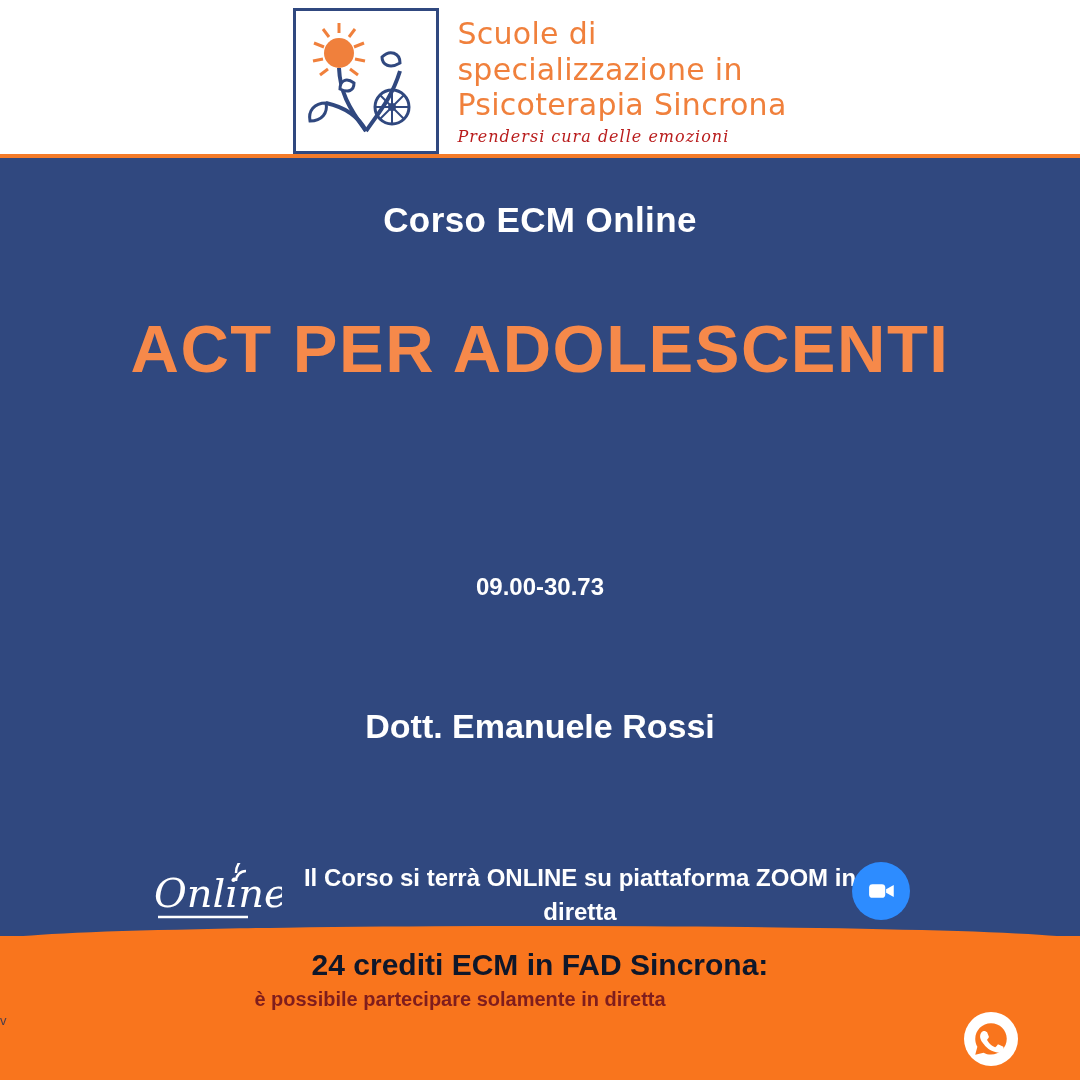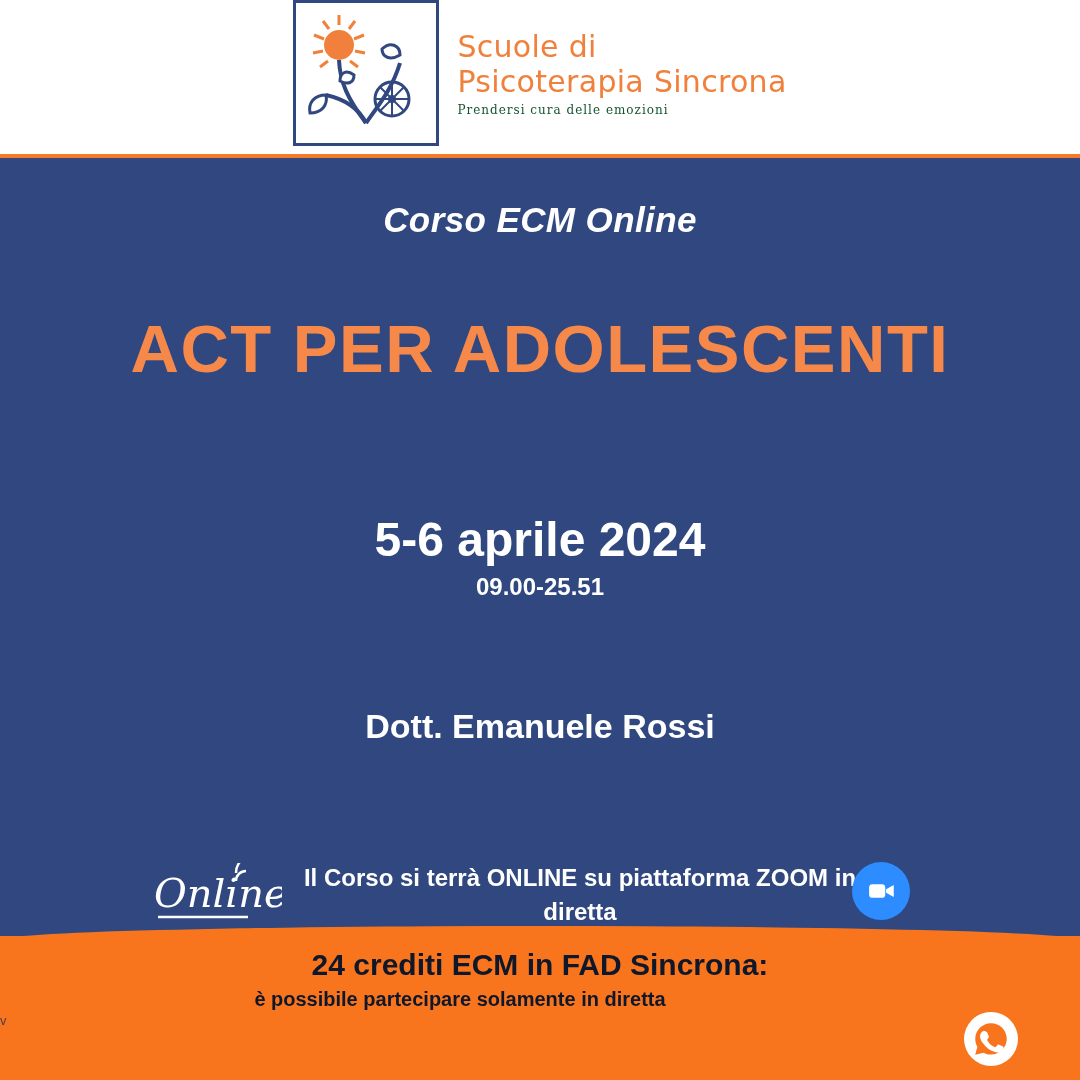--- a/index.html
+++ b/index.html
@@ -15,21 +15,21 @@
   }
 
   
   .header {
     position: absolute;
     top: 0; left: 0;
     width: 1080px; height: 158px;
     background: #ffffff;
     border-bottom: 4px solid #f47b29;
     display: flex;
-    align-items: flex-start;
+    align-items: flex-end;
     justify-content: center;
   }
   .header-inner {
     display: flex;
     align-items: center;
     gap: 18px;
   }
   .logo-box {
     width: 146px; height: 146px;
     background: #ffffff;
@@ -43,34 +43,34 @@
   .header-line {
     font-family: "DejaVu Sans", sans-serif;
     color: #f0803c;
     font-size: 30px;
     line-height: 1.18;
     letter-spacing: 0.3px;
   }
   .header-tag {
     margin-top: 4px;
     font-family: "DejaVu Serif", serif;
-    color: #14532d;
-    font-size: 12px;
+    font-style: italic;
+    color: #b91c1c;
+    font-size: 16px;
     letter-spacing: 1px;
   }
 
   
   .subtitle {
     position: absolute;
     top: 200px; left: 0; width: 1080px;
     text-align: center;
     color: #ffffff;
     font-size: 35px;
     font-weight: bold;
-    font-style: italic;
     letter-spacing: 0.4px;
   }
   .main-title {
     position: absolute;
     top: 310px; left: 0; width: 1080px;
     text-align: center;
     color: #f6894a;
     font-size: 67px;
     font-weight: bold;
     letter-spacing: 1.5px;
@@ -156,21 +156,21 @@
     top: 12px; left: 0; width: 1080px;
     text-align: center;
     color: #0f172a;
     font-size: 30px;
     font-weight: bold;
   }
   .credits-note {
     position: absolute;
     top: 52px; left: 0; width: 920px;
     text-align: center;
-    color: #0f172a;
+    color: #7f1d1d;
     font-size: 20px;
     font-weight: bold;
   }
   .info-line {
     position: absolute;
     top: 92px; left: 0; width: 1080px;
     text-align: center;
     color: #ffffff;
     font-size: 27px;
     font-weight: bold;
@@ -233,31 +233,31 @@
             <line x1="79" y1="96" x2="113" y2="96"></line>
             <line x1="84" y1="84" x2="108" y2="108"></line>
             <line x1="108" y1="84" x2="84" y2="108"></line>
           </g>
           <circle cx="96" cy="96" r="4" fill="#30487f"></circle>
         </svg>
       </div>
 
       <div class="header-text">
         <div class="header-line">Scuole di</div>
+        <div class="header-line">specializzazione in</div>
         <div class="header-line">Psicoterapia Sincrona</div>
         <div class="header-tag">Prendersi cura delle emozioni</div>
       </div>
 
     </div>
   </div>
 
   <div class="subtitle">Corso ECM Online</div>
   <div class="main-title">ACT PER ADOLESCENTI</div>
-  <div class="dates">5-6 aprile 2024</div>
-  <div class="hours">09.00-25.51</div>
+  <div class="hours">09.00-30.73</div>
   <div class="speaker">Dott. Emanuele Rossi</div>
 
   <div class="online-row">
     <div class="online-script">
       <svg viewBox="0 0 130 64" width="130" height="64">
         <text x="2" y="44" font-family="DejaVu Serif, serif" font-style="italic" font-size="40" fill="#ffffff">Online</text>
         <path d="M84 18 a10 10 0 0 1 10 -10" stroke="#ffffff" stroke-width="2.5" fill="none"></path>
         <path d="M84 10 a18 18 0 0 1 18 -18" stroke="#ffffff" stroke-width="2.5" fill="none"></path>
         <line x1="6" y1="54" x2="96" y2="54" stroke="#ffffff" stroke-width="2.5"></line>
       </svg>

